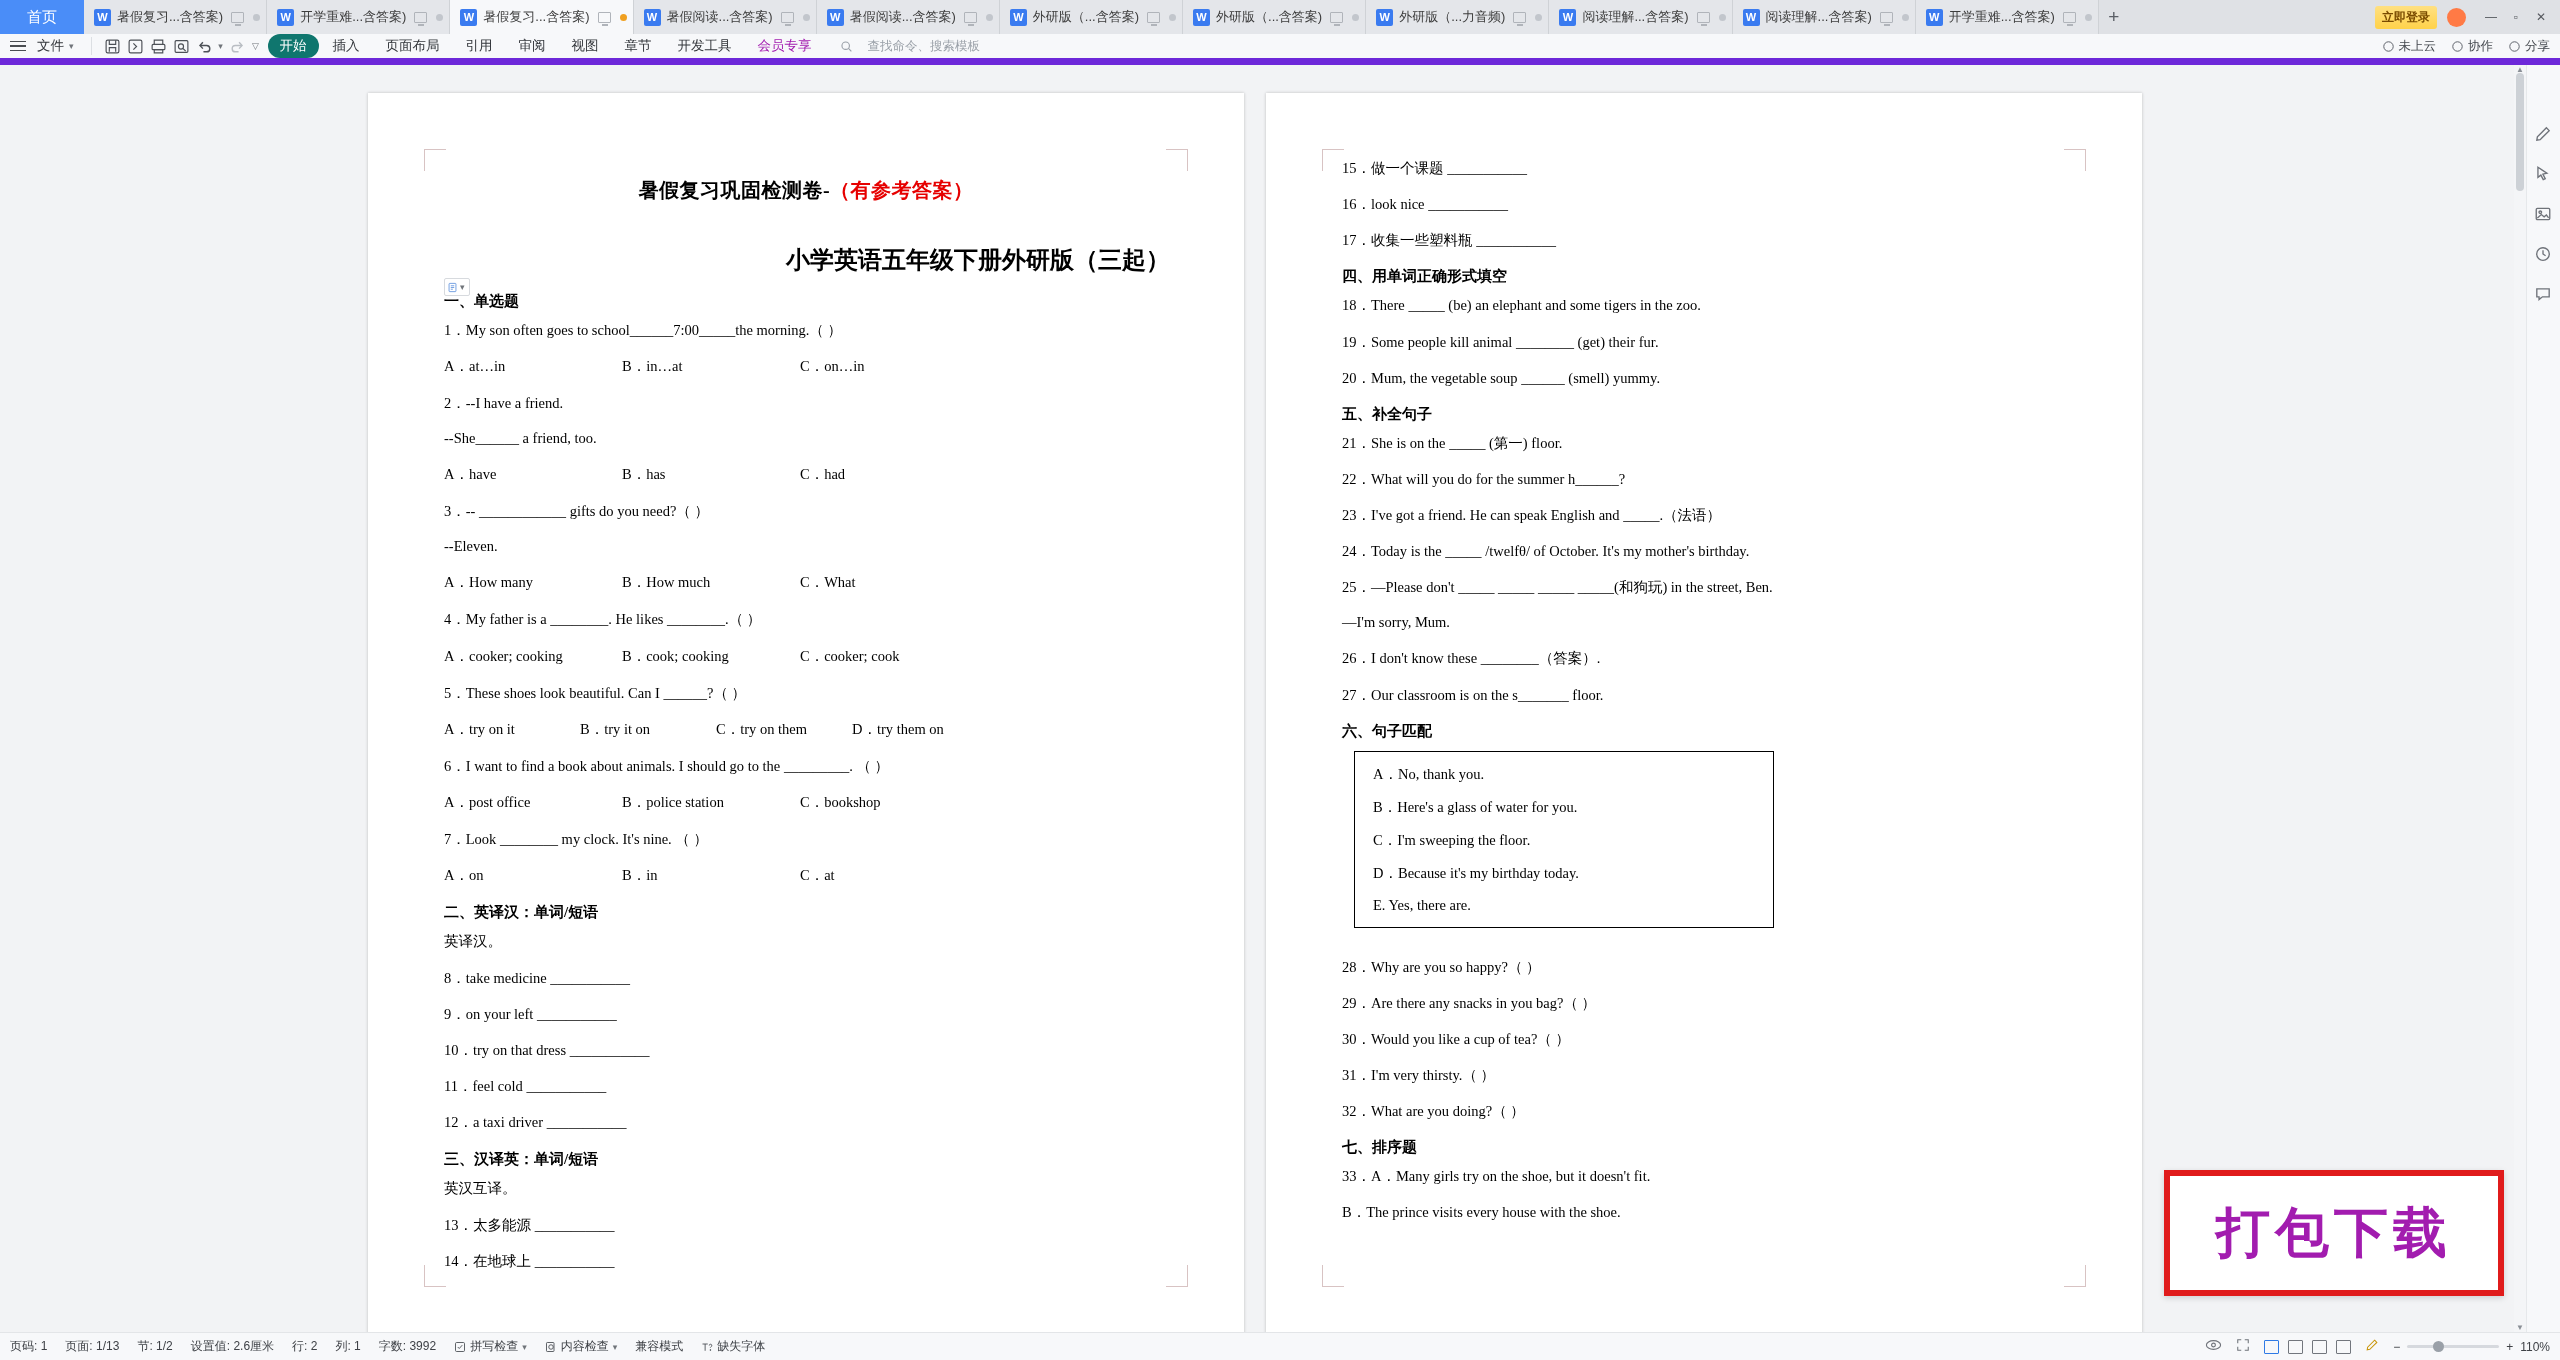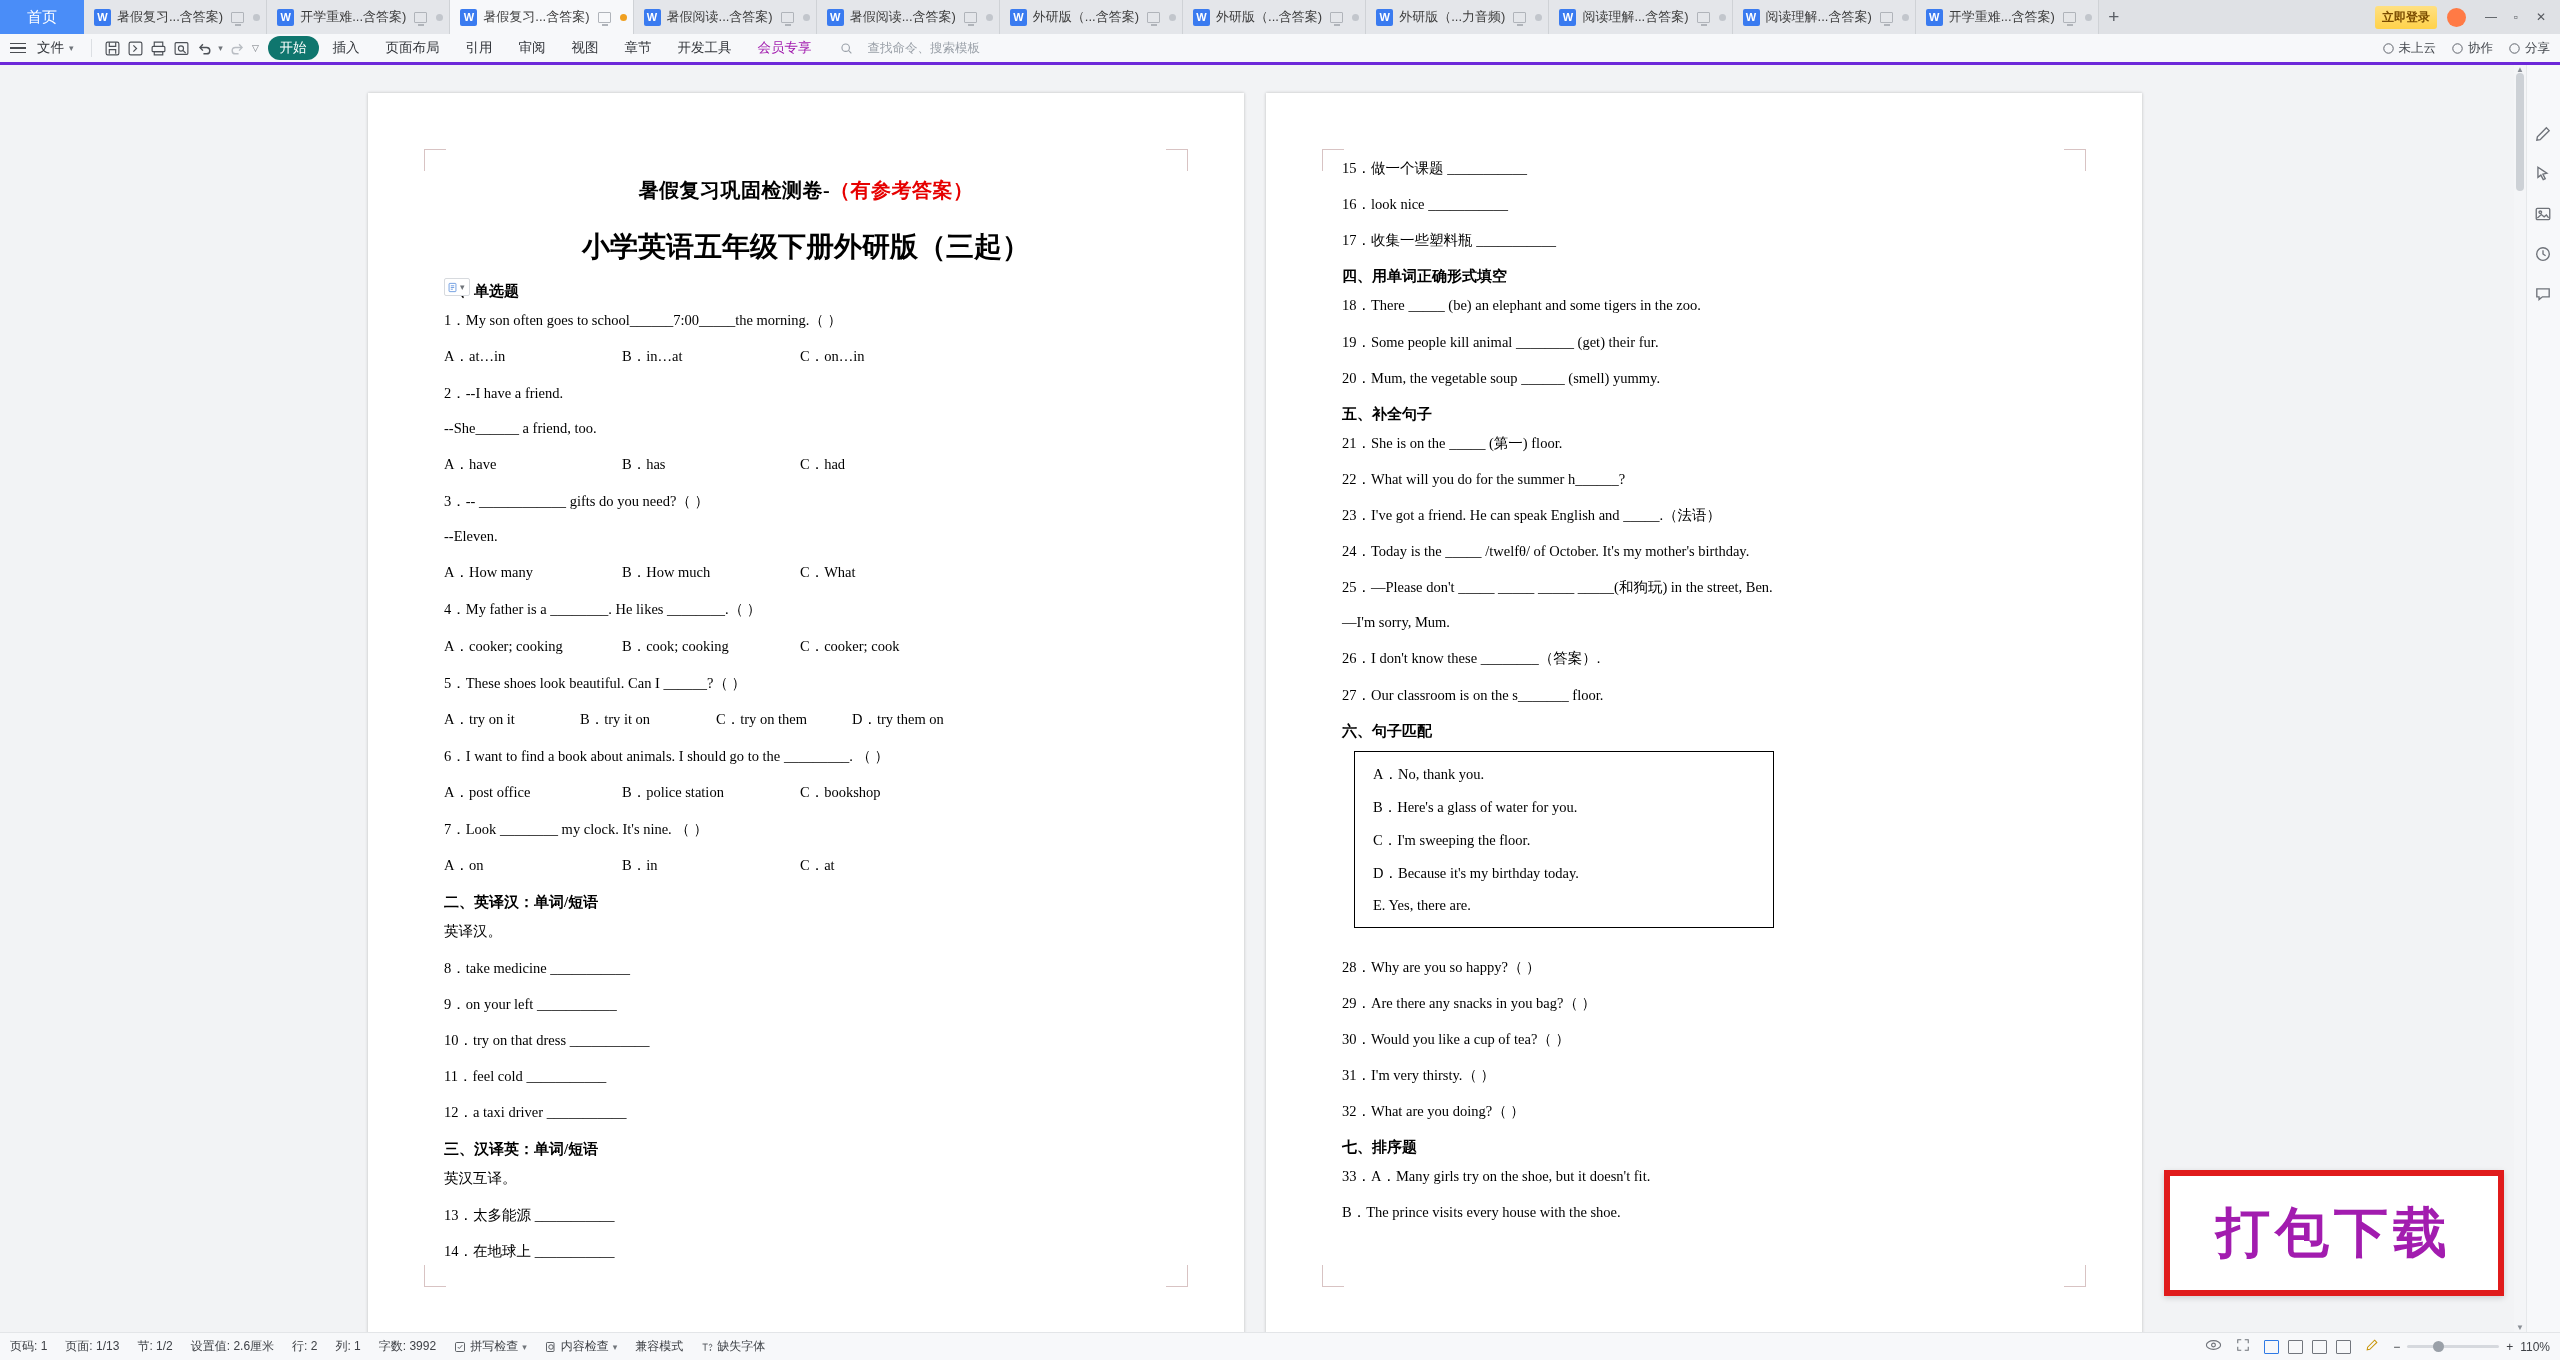--- a/index.html
+++ b/index.html
@@ -76,21 +76,21 @@
   .avatar-sm { width: 19px; height: 19px; border-radius: 50%; background: #ff7a45; }
   .win-btns { display: flex; gap: 3px; margin-left: 4px; }
   .win-btns span { width: 22px; height: 22px; display:flex; align-items:center; justify-content:center; font-size: 12px; color: #55585e; }
 
   
   .ribbon {
     height: 31px;
     background: #f7f8fa;
     display: flex; align-items: center;
     padding: 0 10px;
-    border-bottom: 3px solid #6d28d9;
+    border-bottom: 7px solid #6d28d9;
     font-size: 13.5px; color: #33363b;
   }
   .hamburger { width: 16px; display:flex; flex-direction:column; gap:3px; margin-right:6px; }
   .hamburger i { display:block; height:1.6px; background:#4a4d52; }
   .file-menu { display:flex; align-items:center; gap:5px; padding: 0 8px 0 0; }
   .caret { font-size: 9px; color: #70747a; }
   .vdiv { width:1px; height:18px; background:#dcdfe3; margin: 0 9px; }
   .qicon {
     width: 23px; height: 23px;
     display:flex;align-items:center;justify-content:center;
@@ -133,22 +133,22 @@
   .cmark.tr { top: 56px; right: 56px; border-right:1px solid #d8c3c3; border-top:1px solid #d8c3c3; }
   .cmark.bl { bottom: 56px; left: 56px; border-left:1px solid #d8c3c3; border-bottom:1px solid #d8c3c3; }
   .cmark.br { bottom: 56px; right: 56px; border-right:1px solid #d8c3c3; border-bottom:1px solid #d8c3c3; }
 
   .doc-title {
     text-align: center; font-size: 20px; font-weight: bold;
     margin: 22px 0 0 0; letter-spacing: .5px;
   }
   .doc-title .red { color: #e60000; }
   .doc-sub {
-    text-align: center; font-size: 28px; font-weight: bold;
-    margin: 24px 0 16px 0;
+    text-align: right; font-size: 24px; font-weight: bold;
+    margin: 40px 0 16px 0;
   }
   .sec-head { font-size: 15px; font-weight: bold; margin: 13px 0 10px 2px; }
   .q { font-size: 14.5px; margin: 0 0 18px 2px; line-height: 1.25; }
   .opts { display: flex; font-size: 14.5px; margin: 0 0 18px 2px; }
   .opts span { display:block; }
   .opts.three span { width: 178px; }
   .opts.four span { width: 136px; }
   .plain { font-size: 14.5px; margin: 0 0 18px 2px; }
   .match-box {
     border: 1px solid #000;

